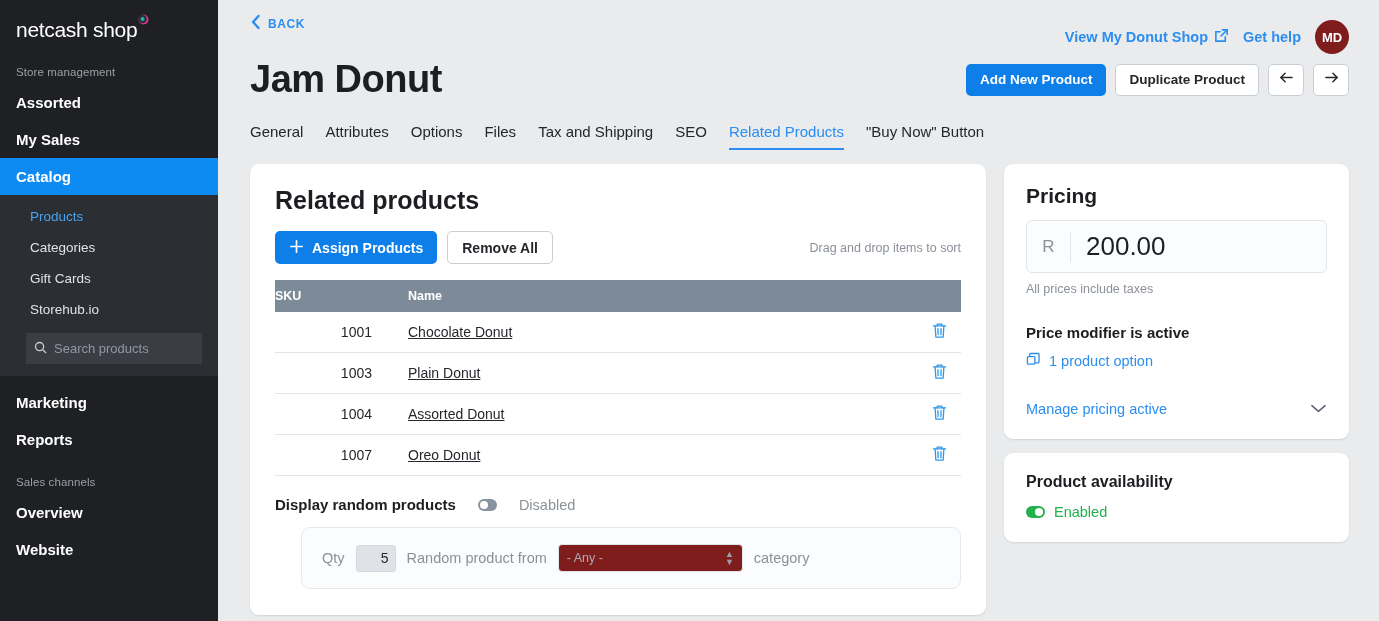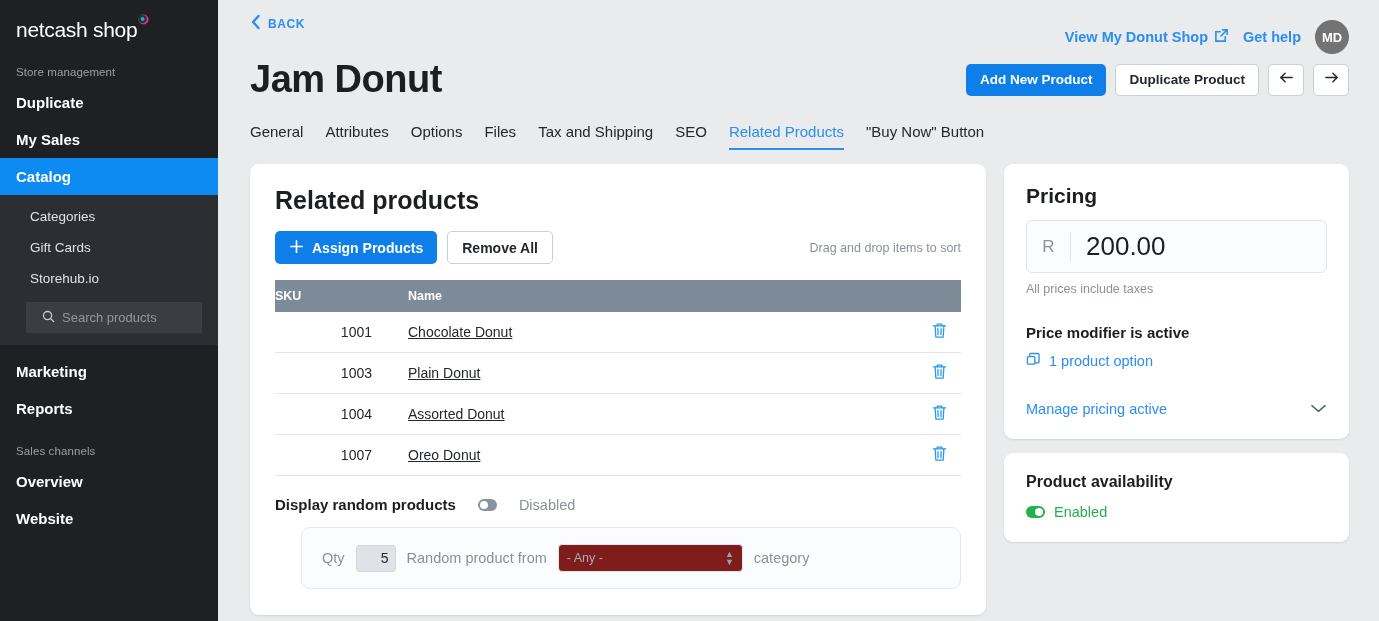--- a/index.html
+++ b/index.html
@@ -44,21 +44,21 @@
   .sub-panel { background: #2b2e33; padding: 6px 0 10px 0; }
   .sub-item {
     font-size: 13.5px; color: #4aa3f0;
     padding: 8px 16px 8px 30px; cursor: pointer;
   }
   .sub-item.muted { color: #dfe3e8; }
   .search-box {
     margin: 8px 16px 2px 26px;
     background: #3a3e44;
     height: 31px; display: flex; align-items: center;
-    padding: 0 16px; gap: 7px;
+    padding: 0 8px; gap: 7px;
   }
   .search-box input {
     background: transparent; border: none; outline: none;
     color: #c8ccd2; font-size: 13px;
     font-family: "Liberation Sans", sans-serif;
     width: 130px;
   }
   .search-box input::placeholder { color: #9298a0; }
 
   
@@ -76,21 +76,21 @@
     letter-spacing: 0.6px; cursor: pointer;
   }
   .toplinks {
     display: flex; align-items: center; gap: 14px;
     font-size: 14.5px; margin-top: 6px;
   }
   .toplink { color: #2b8ef0; font-weight: bold; cursor: pointer;
     display: flex; align-items: center; gap: 6px; }
   .avatar {
     width: 34px; height: 34px; border-radius: 50%;
-    background: #737373; color: #fff; font-size: 13px;
+    background: #7f1d1d; color: #fff; font-size: 13px;
     font-weight: bold; display: flex; align-items: center;
     justify-content: center; cursor: pointer;
   }
   .titlerow {
     display: flex; justify-content: space-between;
     align-items: center; margin-top: 4px;
   }
   .page-title {
     font-size: 38px; font-weight: bold; color: #1c1e21;
     letter-spacing: -0.5px;
@@ -259,25 +259,26 @@
         <svg width="11" height="11" viewBox="0 0 11 11">
           <circle cx="5.5" cy="5.5" r="5" fill="#e0379c"></circle>
           <circle cx="4.6" cy="5.0" r="4.2" fill="#2b2e33"></circle>
           <circle cx="4.6" cy="5.0" r="2" fill="#19b6a8"></circle>
         </svg>
       </span>
     </div>
 
     <div class="section-label">Store management</div>
 
-    <div class="nav-item">Duplicate</div>
+    <div class="nav-item">Assorted</div>
     <div class="nav-item">My Sales</div>
     <div class="nav-item active">Catalog</div>
 
     <div class="sub-panel">
+      <div class="sub-item">Products</div>
       <div class="sub-item muted">Categories</div>
       <div class="sub-item muted">Gift Cards</div>
       <div class="sub-item muted">Storehub.io</div>
       <div class="search-box">
         <span>
           <svg width="13" height="13" viewBox="0 0 14 14" fill="none" stroke="#c8ccd2" stroke-width="1.4">
             <circle cx="6" cy="6" r="4.4"></circle>
               <line x1="9.3" y1="9.3" x2="13" y2="13"></line>
           </svg>
         </span>

